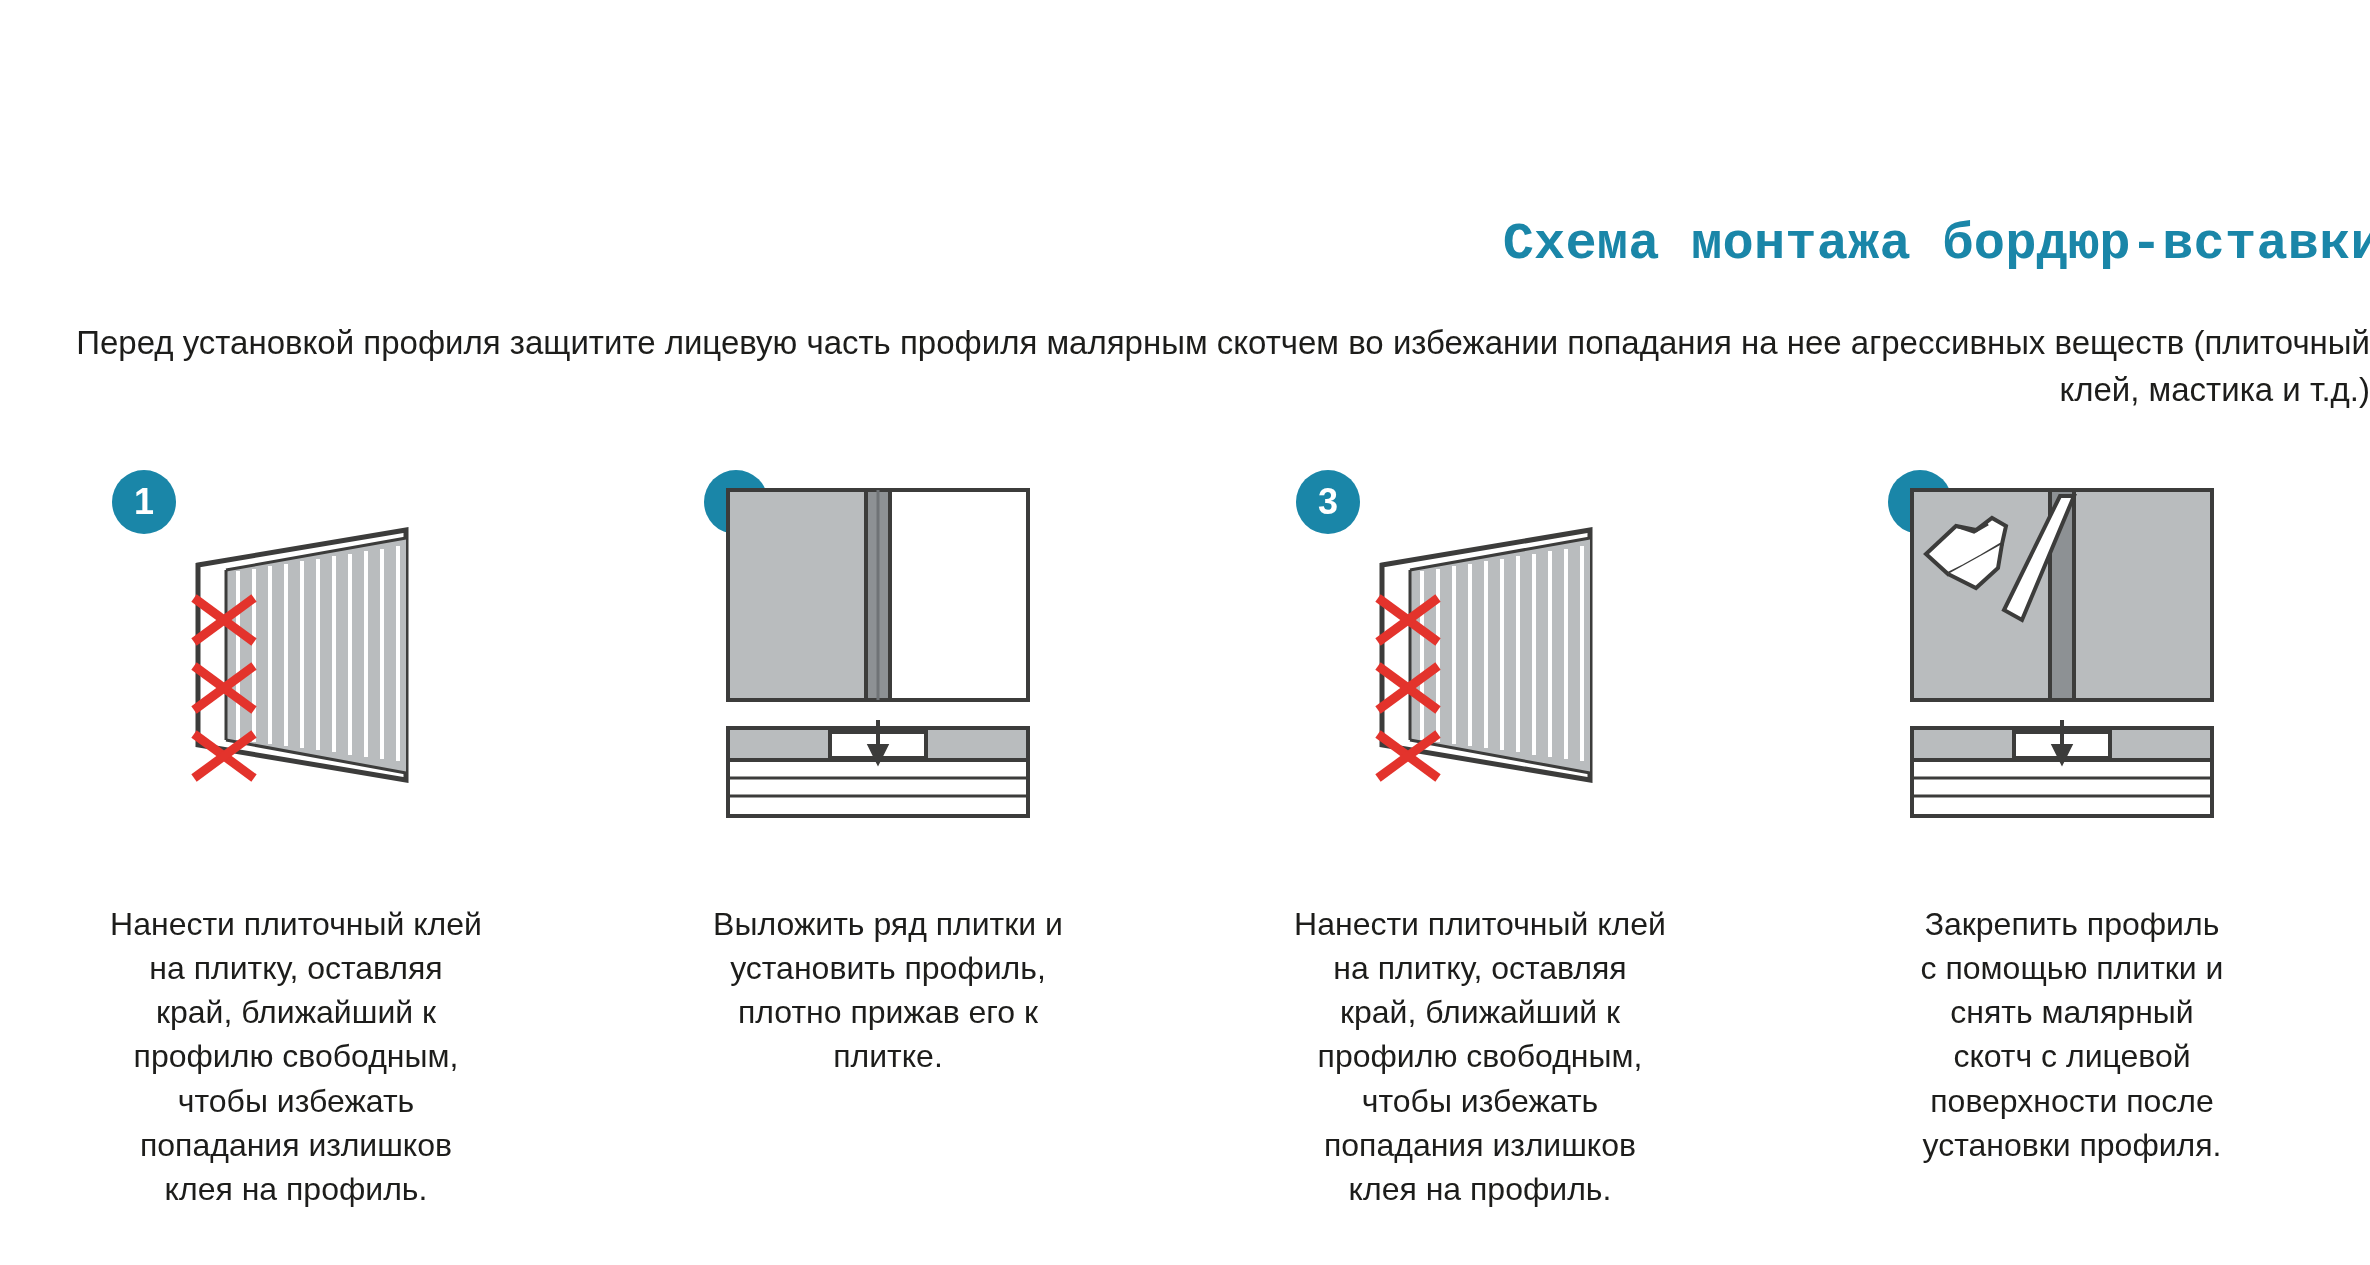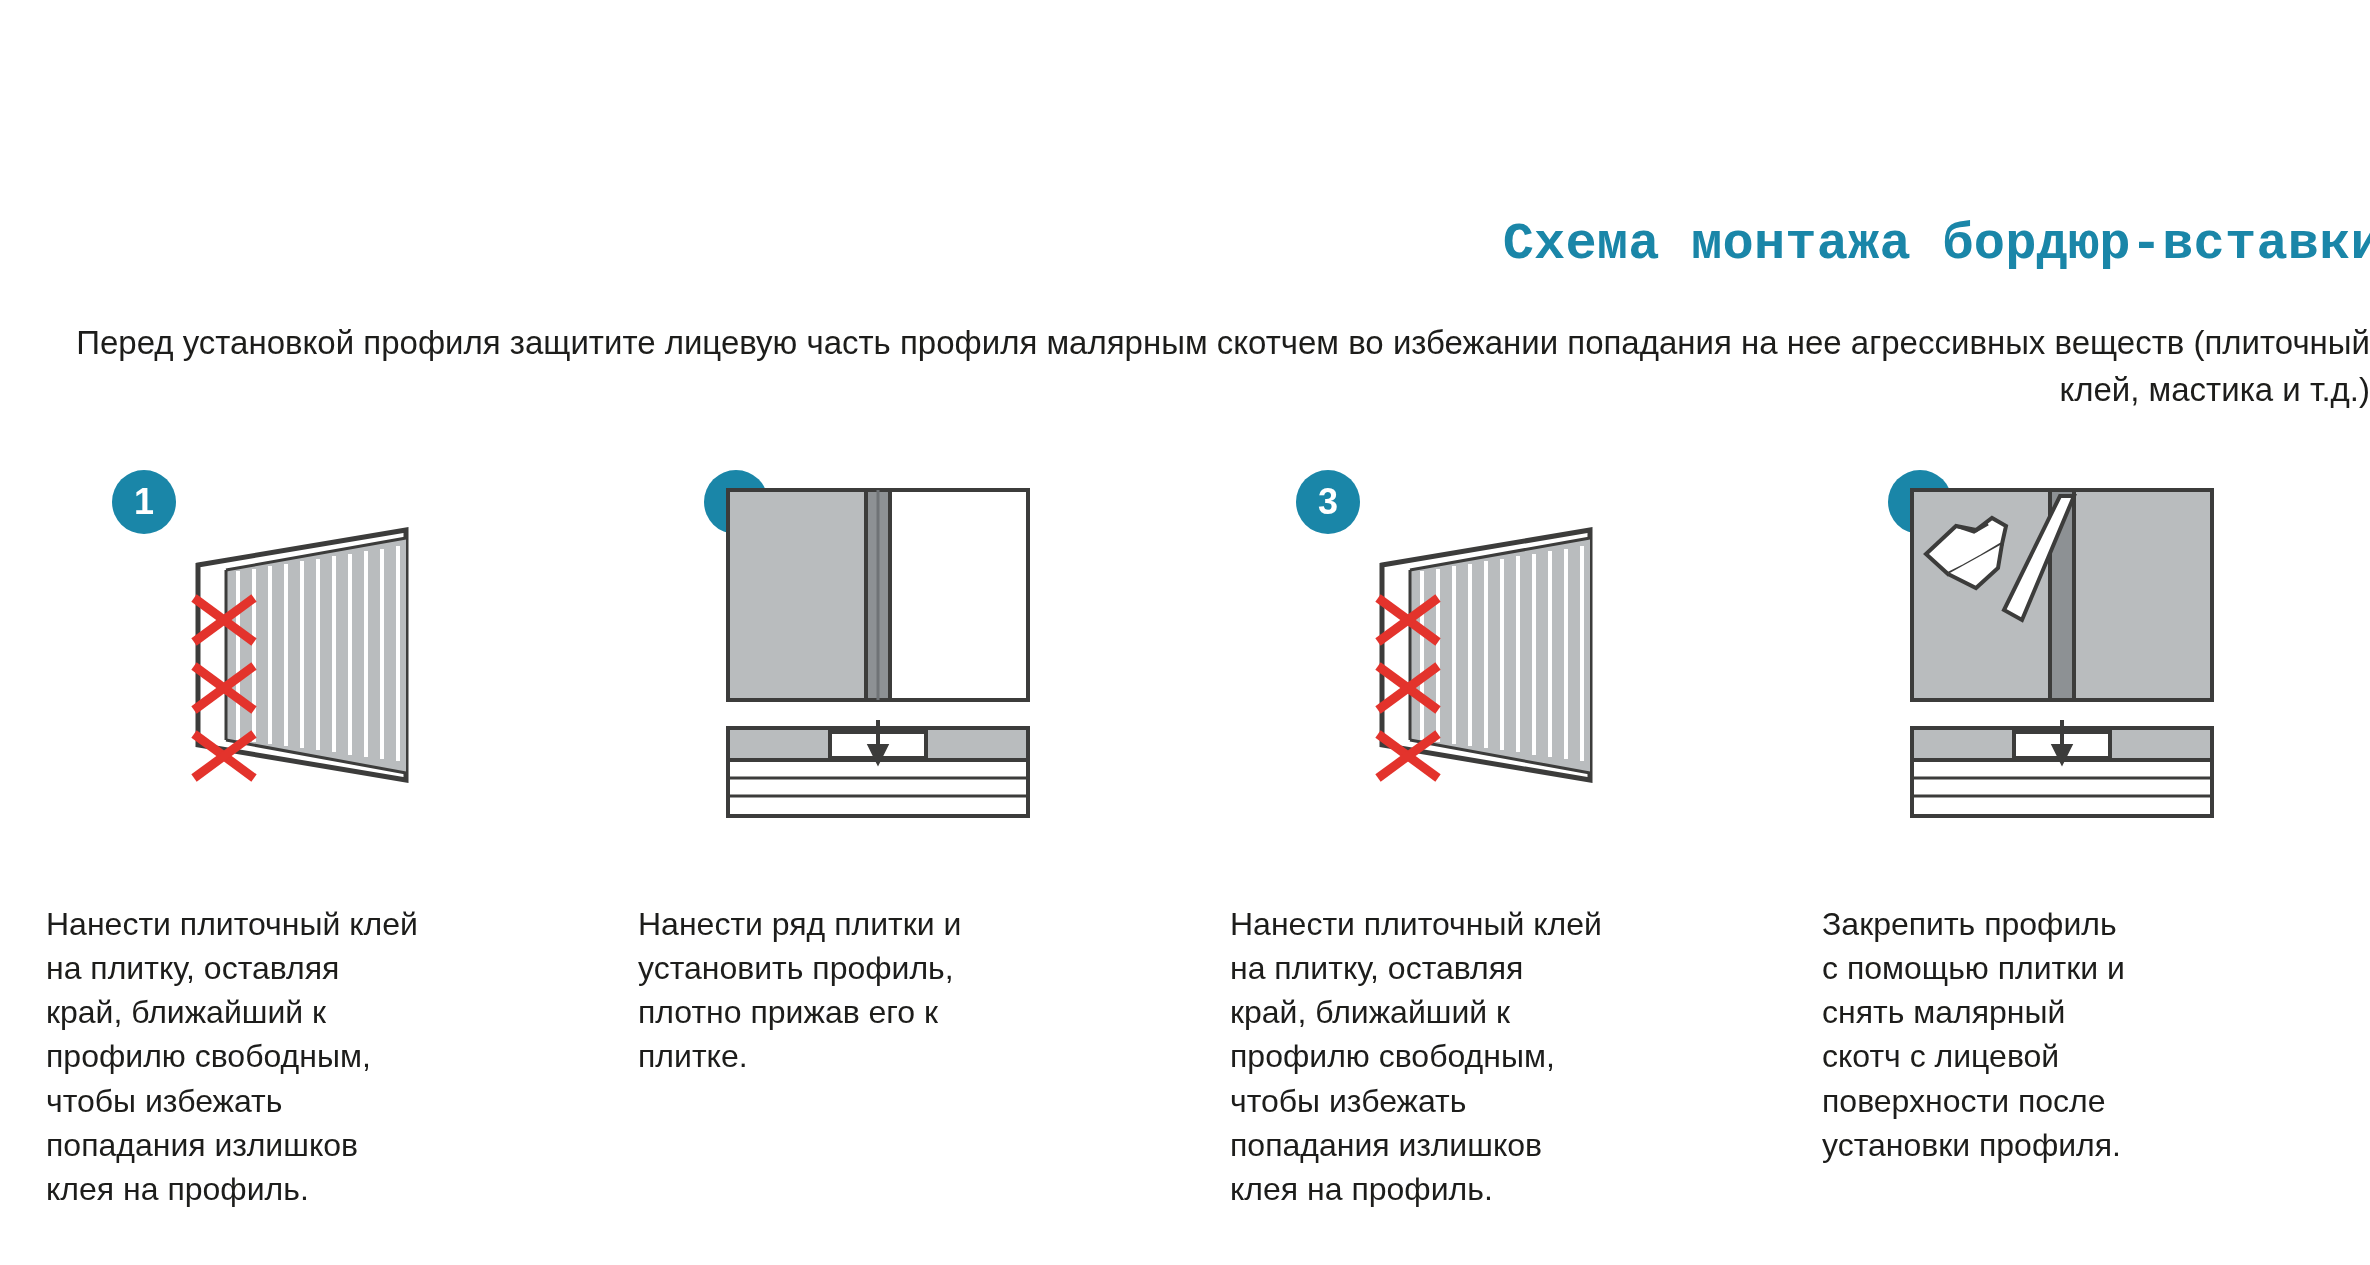--- a/index.html
+++ b/index.html
@@ -77,20 +77,21 @@
   .art {
     width: 500px;
     height: 390px;
     margin-left: 60px;
     position: relative;
   }
   .art svg { display: block; }
   .caption {
     width: 500px;
     margin-top: 42px;
+    text-align: center;
     font-size: 32px;
     line-height: 1.38;
     color: #1d1d1b;
     white-space: pre-line;
   }
 </style>
 </head>
 <body>
 
 <div class="page">
@@ -165,21 +166,21 @@
 
           <rect x="162" y="262" width="96" height="26" fill="#ffffff" stroke="#3c3c3b" stroke-width="4"></rect>
           <line x1="210" y1="262" x2="210" y2="288" stroke="#3c3c3b" stroke-width="3"></line>
 
           <g stroke="#3c3c3b" stroke-width="4" fill="#3c3c3b">
             <line x1="210" y1="250" x2="210" y2="282"></line>
             <polygon points="210,292 202,276 218,276"></polygon>
           </g>
         </svg>
       </div>
-      <div class="caption">Нанести ряд плитки и
+      <div class="caption">Выложить ряд плитки и
 установить профиль,
 плотно прижав его к
 плитке.</div>
     </div>
 
     <div class="step">
       <div class="badge">3</div>
       <div class="art">
         <svg width="500" height="390" viewBox="0 0 500 390" xmlns="http://www.w3.org/2000/svg">
           <polygon points="122,95 330,60 330,310 122,275" fill="#ffffff" stroke="#3c3c3b" stroke-width="5"></polygon>

